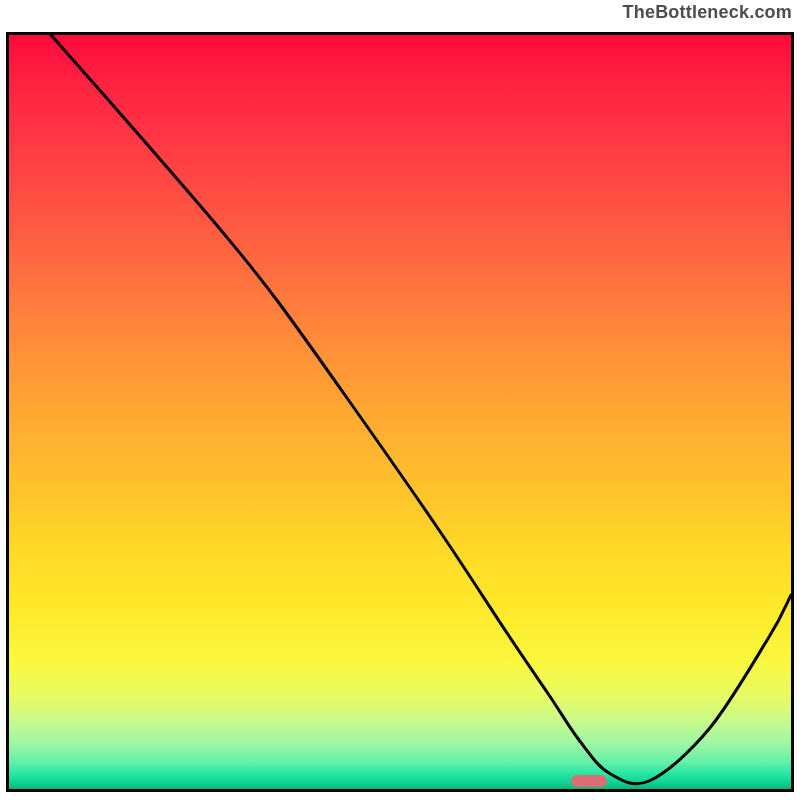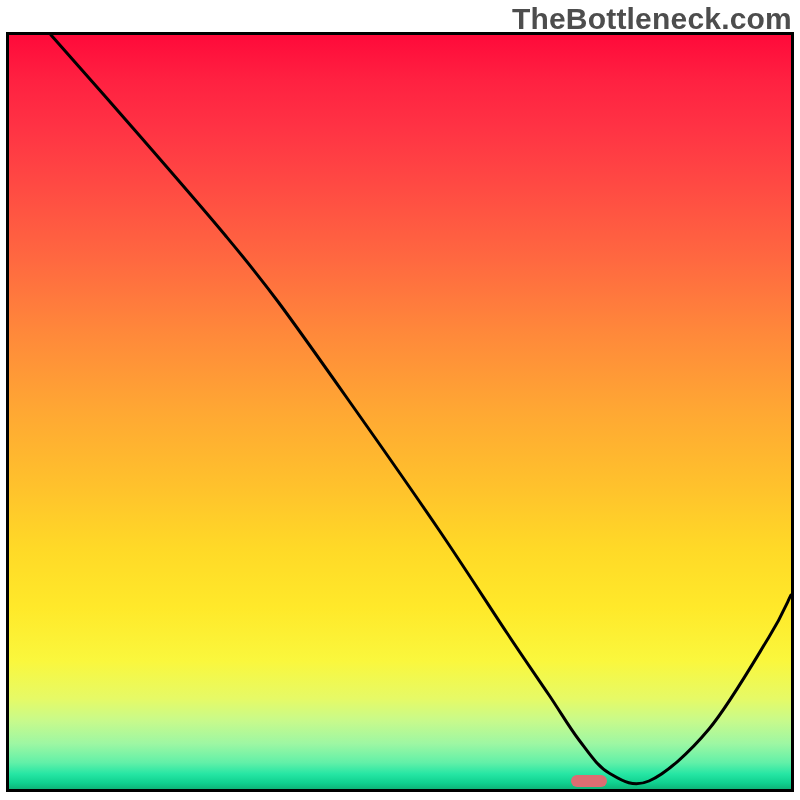--- a/index.html
+++ b/index.html
@@ -14,21 +14,21 @@
   .page {
     position: relative;
     width: 800px;
     height: 800px;
     background: #ffffff;
   }
   .watermark {
     position: absolute;
     top: 2px;
     right: 8px;
-    font-size: 30px;
+    font-size: 18px;
     font-weight: 600;
     color: #4d4d4d;
     letter-spacing: 0.2px;
     z-index: 50;
   }
   .plot-frame {
     position: absolute;
     left: 6px;
     top: 32px;
     width: 788px;

